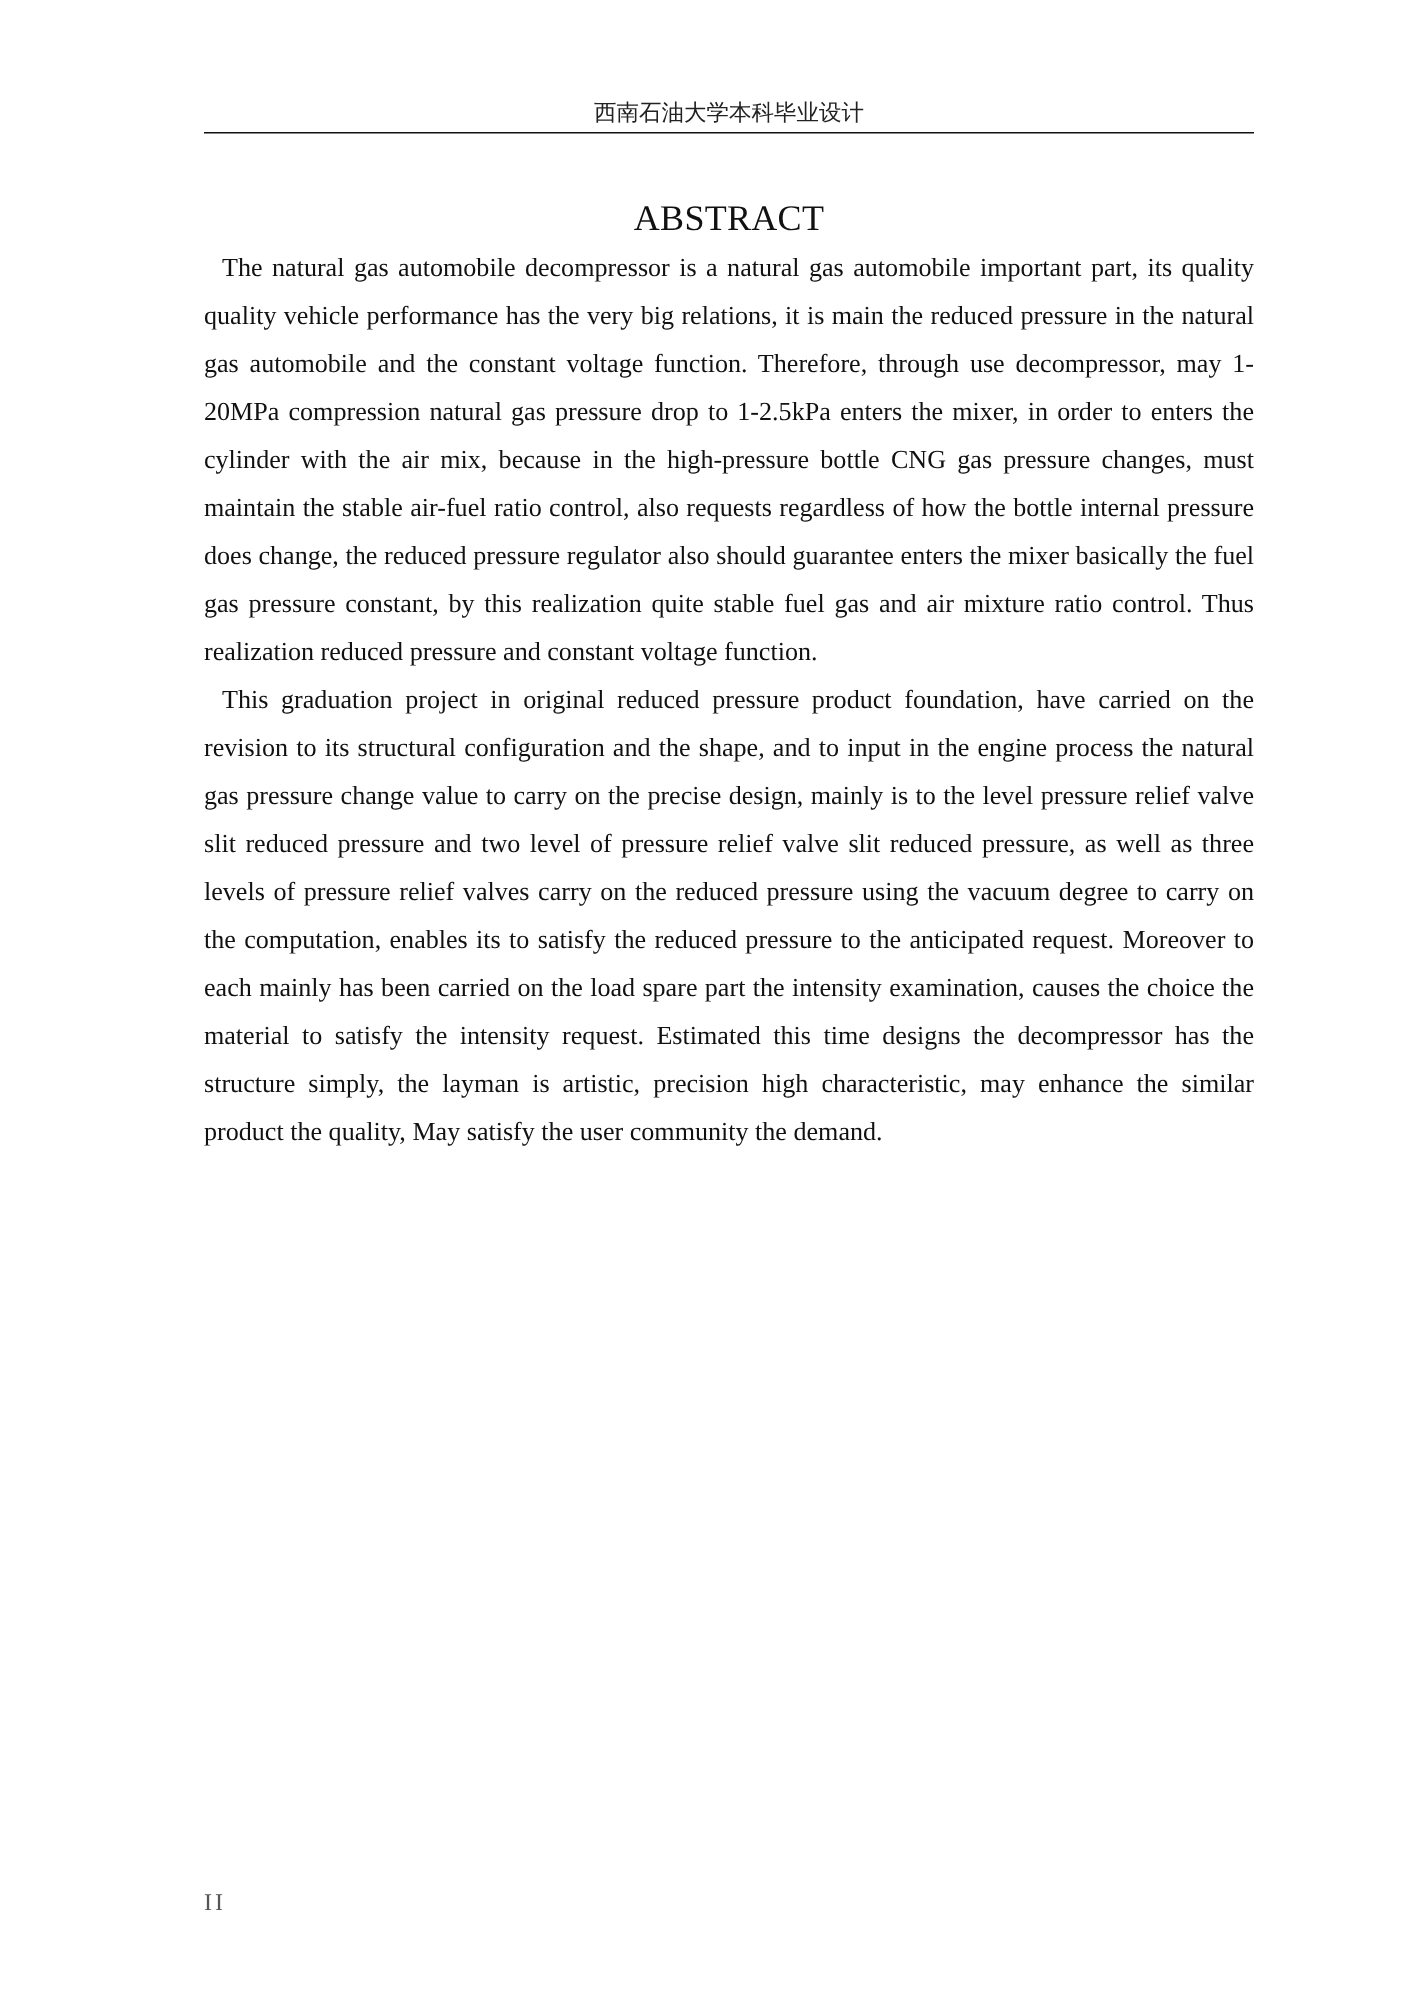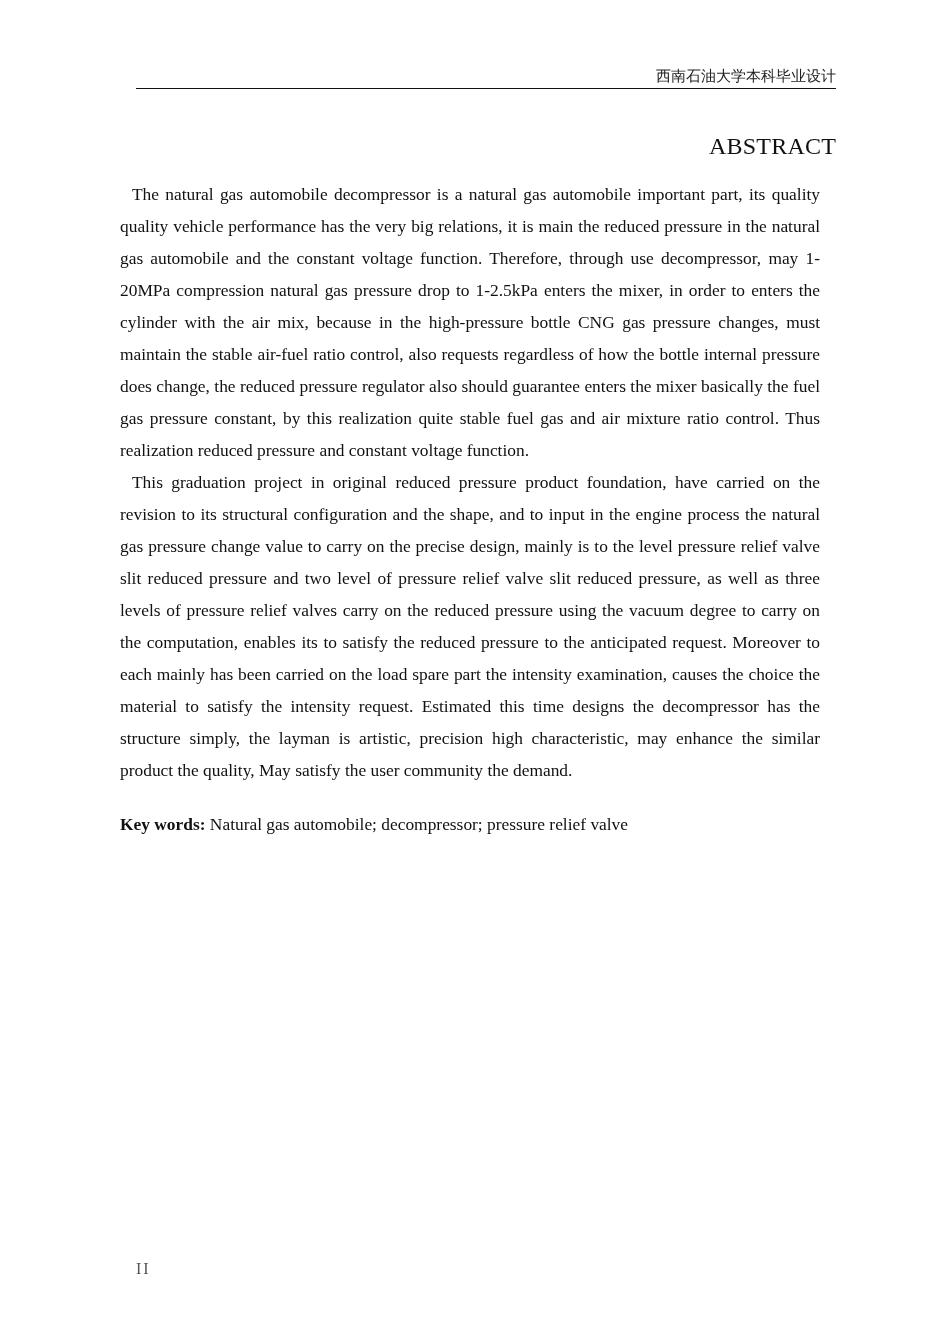--- a/index.html
+++ b/index.html
@@ -13,49 +13,48 @@
       position: relative;
       overflow: hidden;
       font-family: "Liberation Serif", "DejaVu Serif", serif;
       color: #111111;
     }
     .page-header {
       position: absolute;
       left: 136px;
       top: 66px;
       width: 700px;
-      text-align: right;
+      text-align: center;
       font-size: 15px;
       line-height: 20px;
       color: #222222;
     }
     .header-rule {
       position: absolute;
       left: 136px;
       top: 88px;
       width: 700px;
       height: 0;
       border-top: 1.6px solid #111111;
     }
     .abstract-title {
       position: absolute;
       left: 136px;
       top: 131px;
       width: 700px;
-      text-align: right;
+      text-align: center;
       font-size: 24px;
       line-height: 30px;
       letter-spacing: 0.2px;
     }
     .body-text {
       position: absolute;
-      left: 120px;
+      left: 136px;
       top: 162px;
       width: 700px;
-      margin-top: 16px;
     }
     .para {
       margin: 0;
       font-size: 17.4px;
       line-height: 32px;
       text-align: justify;
       text-indent: 12px;
       letter-spacing: 0px;
     }
     .keywords {
@@ -81,16 +80,15 @@
 <body>
 
 <div class="page-header">西南石油大学本科毕业设计</div>
 <div class="header-rule"></div>
 
 <div class="abstract-title">ABSTRACT</div>
 
 <div class="body-text">
   <p class="para">The natural gas automobile decompressor is a natural gas automobile important part, its quality quality vehicle performance has the very big relations, it is main the reduced pressure in the natural gas automobile and the constant voltage function. Therefore, through use decompressor, may 1-20MPa compression natural gas pressure drop to 1-2.5kPa enters the mixer, in order to enters the cylinder with the air mix, because in the high-pressure bottle CNG gas pressure changes, must maintain the stable air-fuel ratio control, also requests regardless of how the bottle internal pressure does change, the reduced pressure regulator also should guarantee enters the mixer basically the fuel gas pressure constant, by this realization quite stable fuel gas and air mixture ratio control. Thus realization reduced pressure and constant voltage function.</p>
   <p class="para">This graduation project in original reduced pressure product foundation, have carried on the revision to its structural configuration and the shape, and to input in the engine process the natural gas pressure change value to carry on the precise design, mainly is to the level pressure relief valve slit reduced pressure and two level of pressure relief valve slit reduced pressure, as well as three levels of pressure relief valves carry on the reduced pressure using the vacuum degree to carry on the computation, enables its to satisfy the reduced pressure to the anticipated request. Moreover to each mainly has been carried on the load spare part the intensity examination, causes the choice the material to satisfy the intensity request. Estimated this time designs the decompressor has the structure simply, the layman is artistic, precision high characteristic, may enhance the similar product the quality, May satisfy the user community the demand.</p>
-  <p class="keywords"><span class="kw-label">Key words:</span><span> Natural gas automobile; decompressor; pressure relief valve</span></p>
 </div>
 
 <div class="page-number">II</div>
 
 </body></html>

